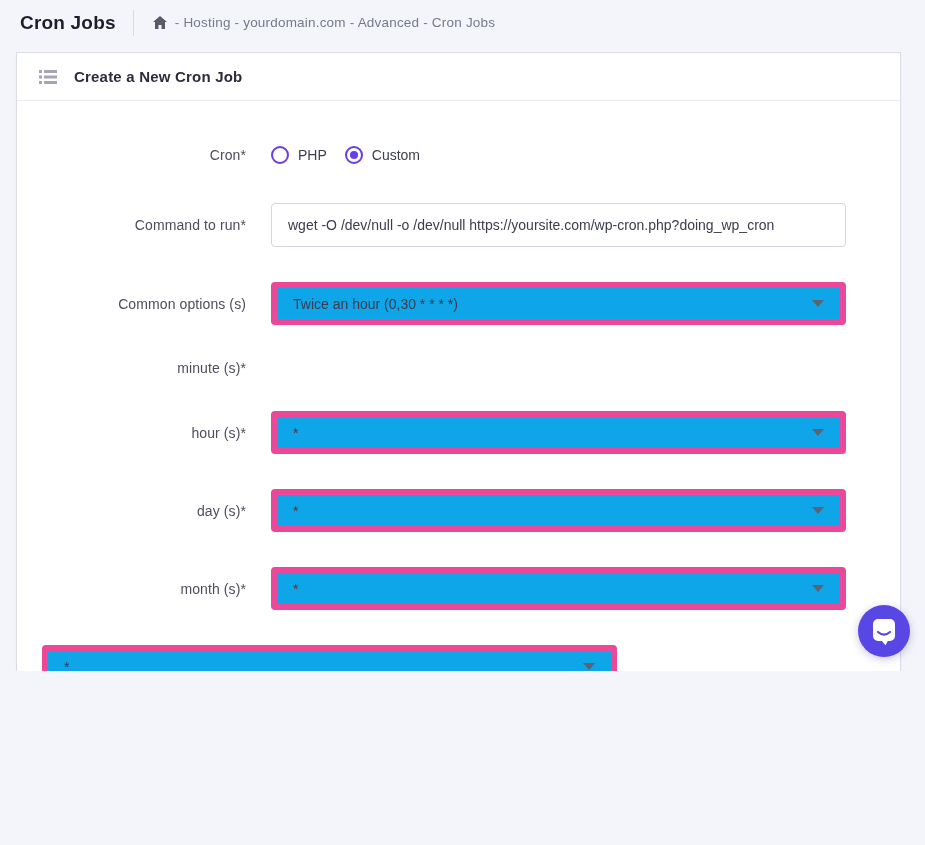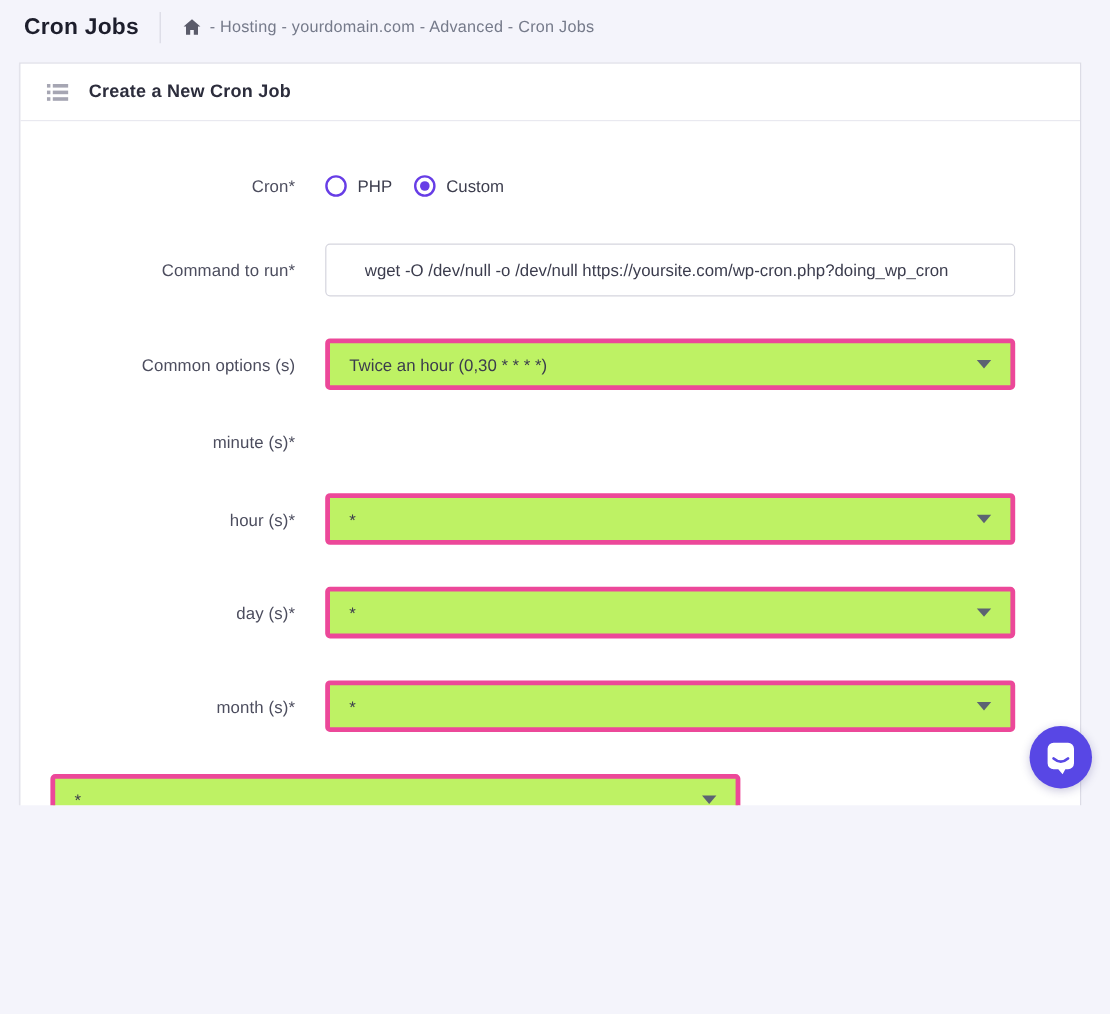--- a/index.html
+++ b/index.html
@@ -36,27 +36,27 @@
   .radio-group { display:flex; align-items:center; gap:18px; }
   .radio-option { display:flex; align-items:center; gap:9px; cursor:pointer; }
   .radio { width:18px; height:18px; border:2px solid #673de6; border-radius:50%;
            position:relative; flex-shrink:0; background:#fff; }
   .radio[data-checked="true"]::after { content:""; position:absolute; left:3px; top:3px;
            width:8px; height:8px; border-radius:50%; background:#673de6; }
   .radio-label { font-size:14px; color:#3c3d4d; }
 
   
   .text-input { width:575px; height:44px; border:1px solid #d5d5de; border-radius:4px;
-                padding:0 32px; font-size:14px; color:#3b3c4d; background:#fff;
+                padding:0 16px; font-size:14px; color:#3b3c4d; background:#fff;
                 font-family:"Liberation Sans", sans-serif; outline:none; }
 
   
   .dropdown { display:flex; align-items:center; justify-content:space-between;
-              width:575px; height:43px; border:4px solid #ec4899; border-radius:4px;
-              padding:0 16px 0 16px; background:#bef264; cursor:pointer; }
+              width:575px; height:43px; border:6px solid #ec4899; border-radius:4px;
+              padding:0 16px 0 16px; background:#0ea5e9; cursor:pointer; }
   .dropdown-value { font-size:14px; color:#3b3c4d; }
   .caret-down { width:0; height:0; border-left:6px solid transparent;
                 border-right:6px solid transparent; border-top:7px solid #5c6372; }
 
   
   .save-button { display:inline-flex; align-items:center; gap:9px; height:38px;
                  padding:0 19px; background:#a16207; border:none; border-radius:4px;
                  color:#fff; font-size:14.5px; font-weight:bold; cursor:pointer;
                  font-family:"Liberation Sans", sans-serif; letter-spacing:.2px; }
   .check-icon svg { display:block; }

